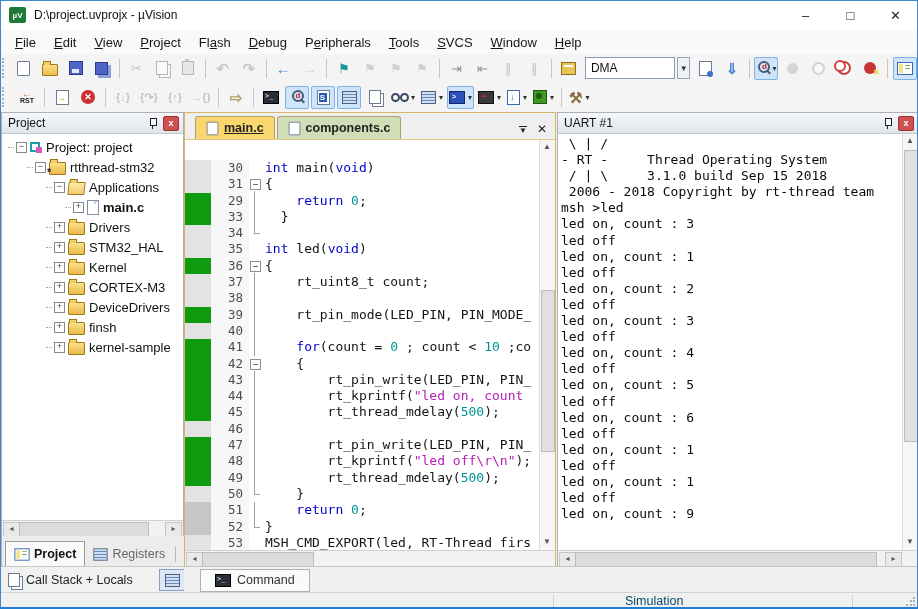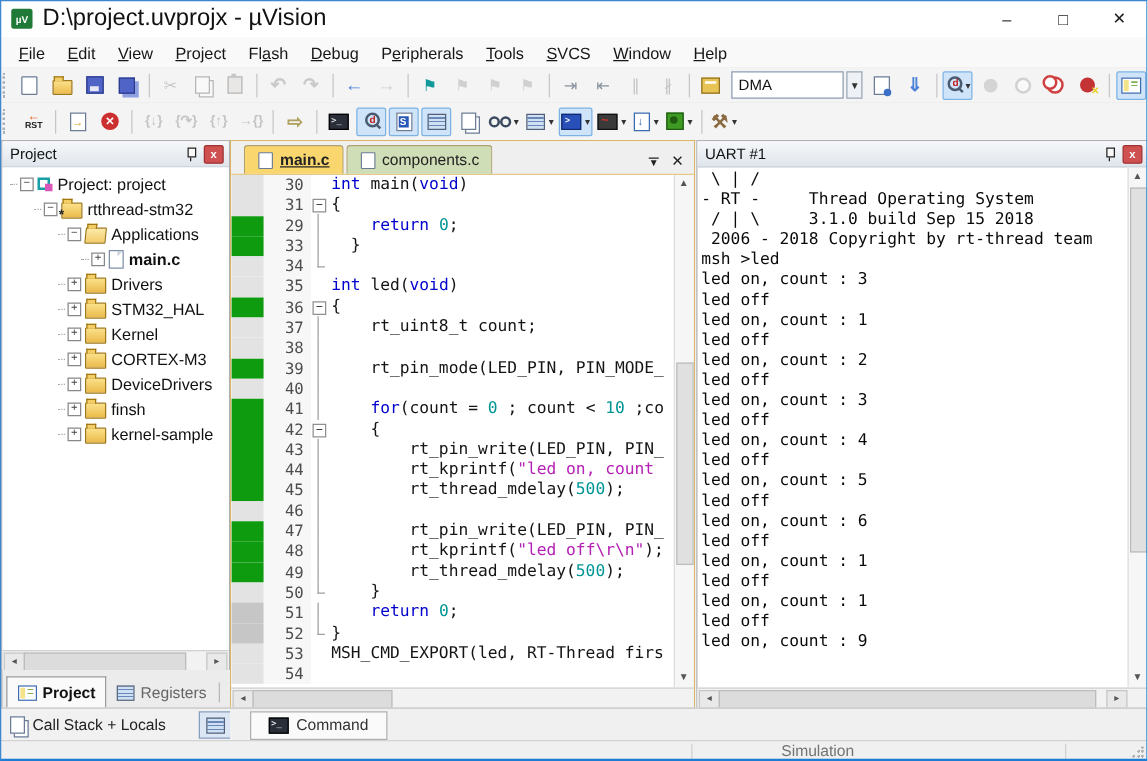--- a/index.html
+++ b/index.html
@@ -4,21 +4,21 @@
 <style>
   html,body{margin:0;padding:0;background:#d8d8d8;}
   .screen{position:relative;width:918px;height:609px;background:#f0f0f0;overflow:hidden;
     font-family:"Liberation Sans","DejaVu Sans",sans-serif;font-size:13px;color:#111;}
   .screen::after{content:"";position:absolute;inset:0;border:1px solid #3c87d0;border-bottom:2px solid #1f7cd4;pointer-events:none;z-index:99;}
 
   
   .titlebar{position:absolute;top:0;left:0;right:0;height:30px;background:#ffffff;display:flex;align-items:center;}
   .appicon{width:17px;height:16px;margin:0 8px 0 9px;background:#1e7a36;border-radius:2px;color:#fff;
     font-size:8px;font-weight:bold;display:flex;align-items:center;justify-content:center;}
-  .apptitle{font-size:19px;color:#111;}
+  .apptitle{font-size:12px;color:#111;}
   .wbtns{margin-left:auto;display:flex;height:100%;}
   .wbtn{width:45px;height:100%;display:flex;align-items:center;justify-content:center;font-size:13px;color:#222;}
 
   
   .menubar{position:absolute;top:30px;left:0;right:0;height:24px;background:#f9f9f9;border-bottom:1px solid #e3e3e3;
     display:flex;align-items:center;padding-left:6px;}
   .menu-item{padding:3px 9px;font-size:13px;color:#161616;}
   .menu-item u{text-decoration:underline;}
 
   
@@ -148,29 +148,29 @@
   .cs-btn{margin-left:auto;margin-right:6px;width:24px;height:20px;border:1px solid #8ba0c0;background:#dce6f4;
     display:flex;align-items:center;justify-content:center;}
 
   
   .editor{position:absolute;top:112px;left:184px;width:370px;height:454px;background:#fff;
     border:1px solid #d9b469;display:flex;flex-direction:column;}
   .etabbar{height:26px;flex:none;background:#efefef;border-bottom:1px solid #e6c887;display:flex;align-items:flex-end;padding-left:10px;}
   .etab{height:22px;display:flex;align-items:center;gap:5px;padding:0 10px;font-size:12.5px;
     border:1px solid #b0a070;border-bottom:none;border-radius:3px 3px 0 0;margin-right:2px;color:#222;}
   .etab.active{background:var(--c-active_tab);font-weight:bold;text-decoration:underline;}
-  .etab.inactive{background:var(--c-inactive_tab);}
+  .etab.inactive{background:var(--c-inactive_tab);font-weight:bold;}
   .etab .s-doc{transform:scale(.9);}
   .etab-tools{margin-left:auto;display:flex;align-items:center;gap:10px;padding:0 8px 4px 0;}
   .wlist-icon{font-size:8px;color:#222;border-top:1.5px solid #222;line-height:5px;padding-top:1px;}
   .etab-close{font-size:12px;color:#222;line-height:1;}
 
   .ebody{flex:1;position:relative;overflow:hidden;}
   .code{position:absolute;inset:0 15px 0 0;overflow:hidden;font-family:"DejaVu Sans Mono","Liberation Mono",monospace;
-    font-size:13px;padding-top:0;background:#fff;}
+    font-size:13px;padding-top:20px;background:#fff;}
   .crow{height:16.3px;display:flex;align-items:stretch;line-height:16.3px;}
   .mk{width:26px;flex:none;background:#e3e3e3;}
   .m-g{background:var(--c-exec_mark);}
   .m-y{background:var(--c-inactive_mark);}
   .ln{width:32px;flex:none;text-align:right;padding-right:6px;color:#4d4d4d;background:#f7f7f7;font-size:12.5px;}
   .fold{width:13px;flex:none;position:relative;}
   .f-open::before{content:"−";position:absolute;top:3px;left:1px;width:9px;height:9px;line-height:8px;text-align:center;
     font-size:9px;border:1px solid #909090;background:#fff;color:#333;}
   .f-open::after{content:"";position:absolute;top:15px;bottom:0;left:5px;border-left:1px solid #a0a0a0;}
   .f-line::before{content:"";position:absolute;top:0;bottom:0;left:5px;border-left:1px solid #a0a0a0;}
@@ -190,21 +190,21 @@
 
   
   .command-strip{position:absolute;top:566px;left:184px;width:733px;height:26px;background:#f0f0f0;border-top:1px solid #c4c4c4;
     display:flex;align-items:center;}
   .cmd-tab{margin-left:16px;height:21px;background:#fafafa;border:1px solid #b0b0b0;display:flex;align-items:center;
     gap:6px;padding:0 14px;font-size:12.5px;color:#333;}
 
   
   .statusbar{position:absolute;top:592px;left:0;right:0;height:17px;background:#f0f0f0;border-top:1px solid #d2d2d2;}
   .sb-sep{position:absolute;top:2px;bottom:2px;width:1px;background:#d0d0d0;}
-  .sb-mode{position:absolute;left:625px;top:1px;font-size:12.5px;color:#737373;}
+  .sb-mode{position:absolute;left:625px;top:1px;font-size:12.5px;color:#0c4a6e;}
   .sb-grip{position:absolute;right:3px;bottom:3px;width:10px;height:10px;
     background:radial-gradient(circle at 2px 8px,#b0b0b0 1px,transparent 1.2px),
                radial-gradient(circle at 6px 8px,#b0b0b0 1px,transparent 1.2px),
                radial-gradient(circle at 6px 4px,#b0b0b0 1px,transparent 1.2px),
                radial-gradient(circle at 9px 8px,#b0b0b0 1px,transparent 1.2px),
                radial-gradient(circle at 9px 4px,#b0b0b0 1px,transparent 1.2px),
                radial-gradient(circle at 9px 1px,#b0b0b0 1px,transparent 1.2px);}
 </style>
 </head>
 <body>

